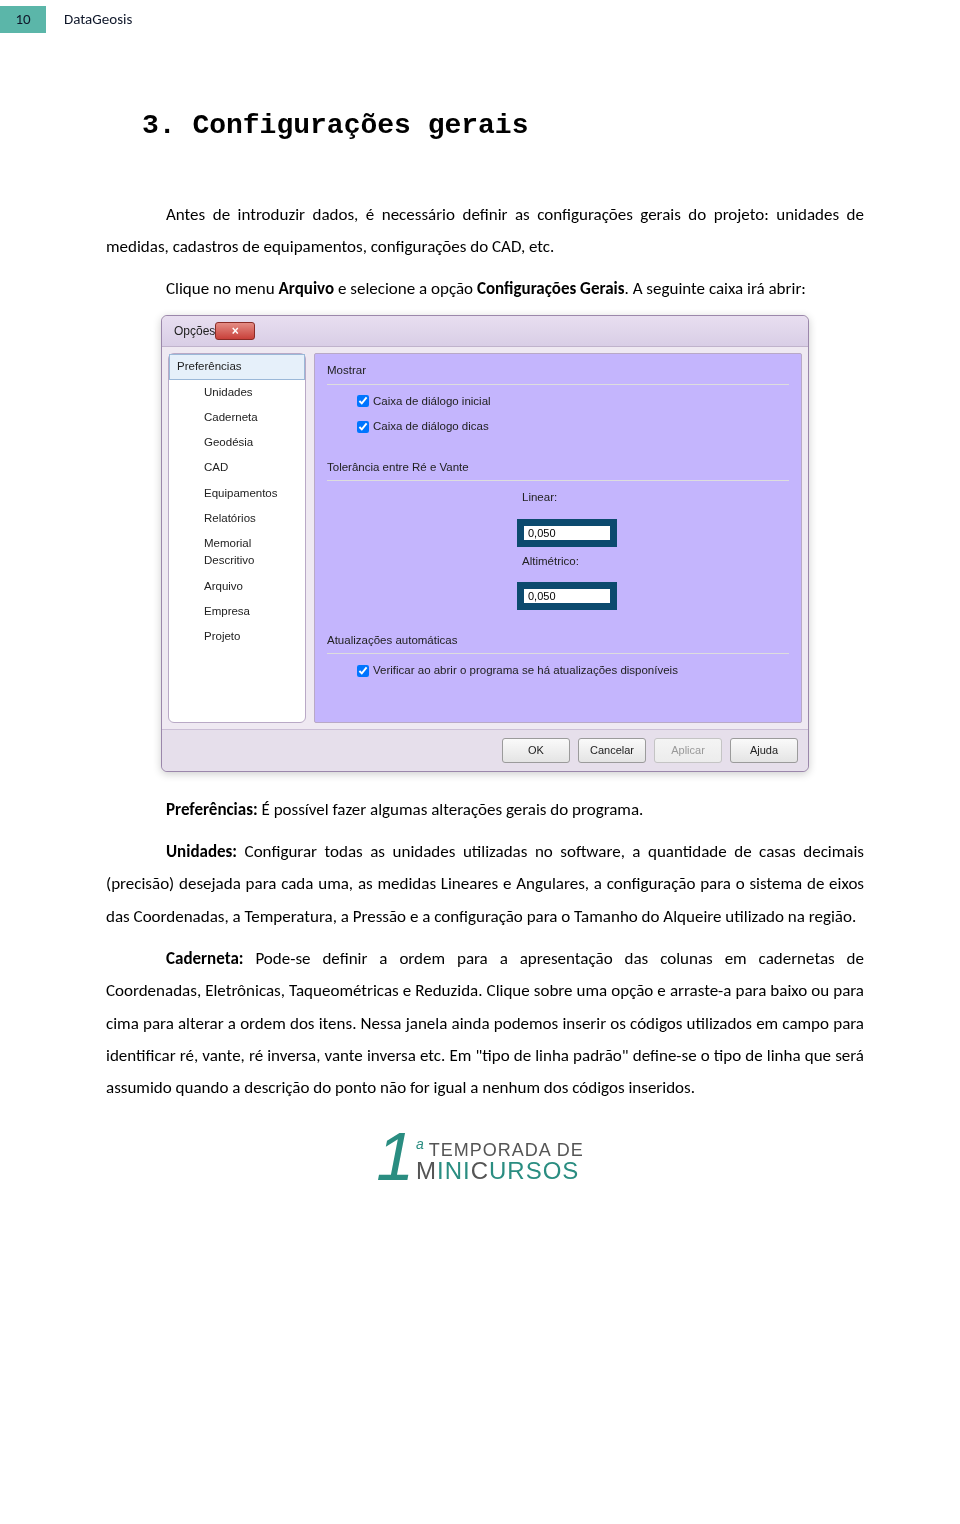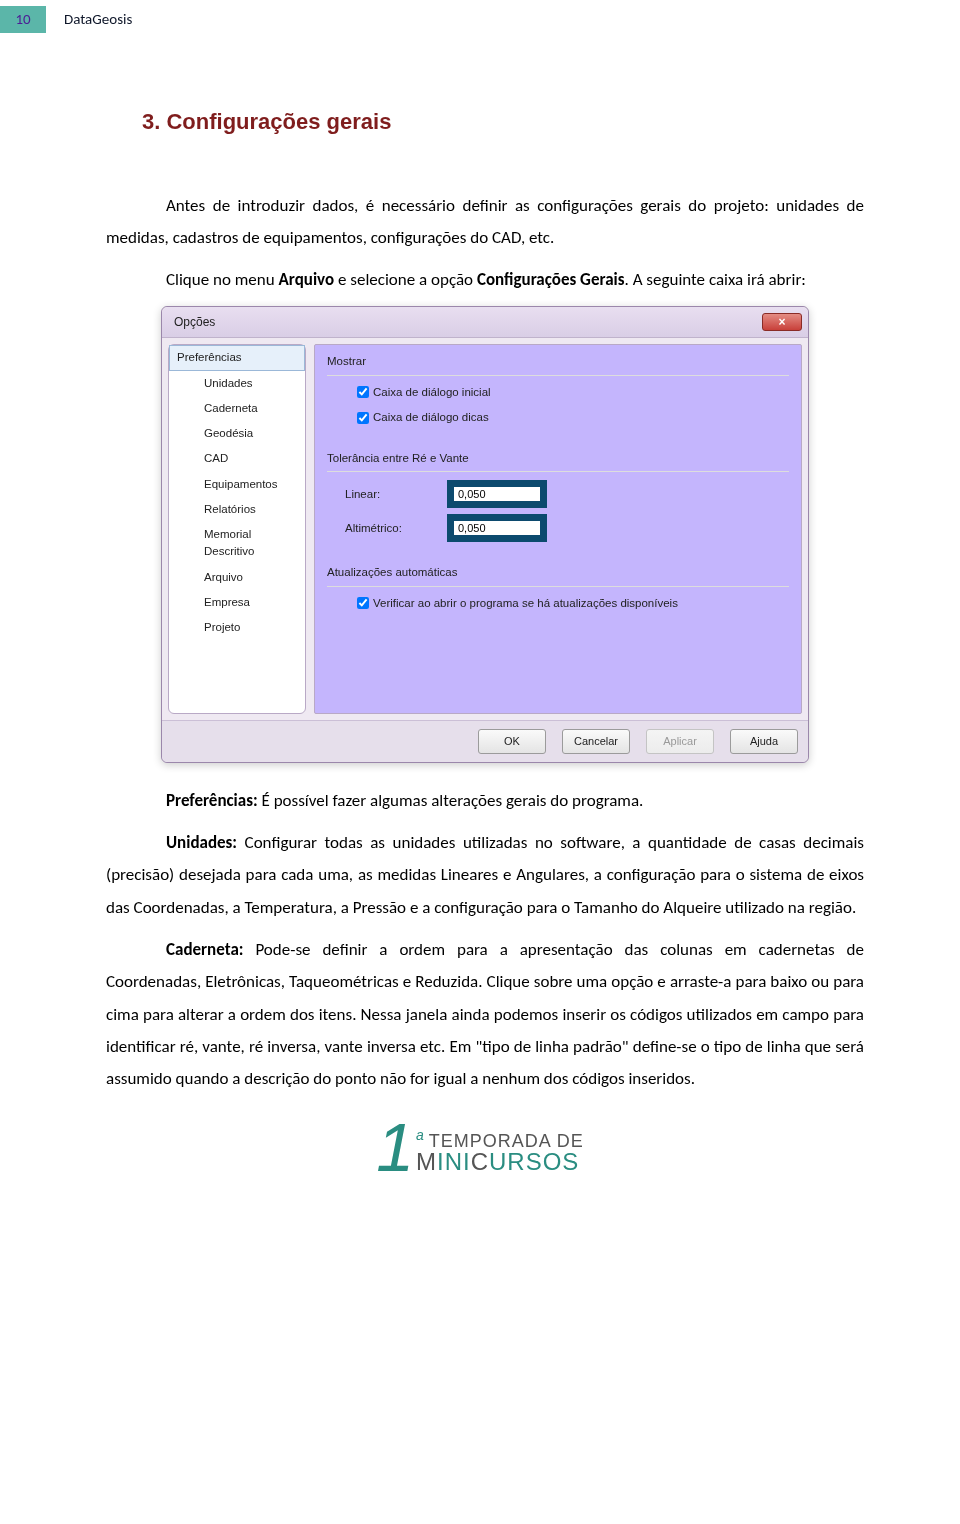--- a/index.html
+++ b/index.html
@@ -12,39 +12,39 @@
     font-size: 17px;
     line-height: 1.5;
   }
   .page-header {
     display: flex;
     align-items: center;
     padding: 6px 0 14px 0;
   }
   .page-number-box {
     background: #5bb6a9;
-    color: #4c1d95;
+    color: #0f172a;
     width: 46px;
     text-align: center;
     padding: 2px 0;
     font-size: 15px;
     margin-right: 18px;
   }
   .doc-title {
     font-size: 15px;
     color: #0f172a;
   }
   .content {
     padding: 0 96px 0 106px;
   }
   h2.section-title {
-    color: #7f1d1d;
-    font-family: Liberation Sans, sans-serif;
+    color: #000000;
+    font-family: Liberation Mono, monospace;
     font-weight: bold;
-    font-size: 22px;
+    font-size: 28px;
     margin: 58px 0 52px 36px;
   }
   p.body {
     text-align: justify;
     margin-bottom: 10px;
     line-height: 1.9;
   }
   p.body .indent { display: inline-block; width: 60px; }
   .bold { font-weight: bold; }
   .dialog-wrap {
@@ -59,21 +59,21 @@
     border-radius: 6px;
     box-shadow: 0 2px 8px rgba(0,0,0,0.2);
     font-size: 11.5px;
     font-family: "Segoe UI", Tahoma, sans-serif;
     color: #222;
   }
   .titlebar {
     background: linear-gradient(to bottom, #e8def0, #d9cee6);
     padding: 6px 6px 6px 12px;
     display: flex;
-    justify-content: space-between;
+    justify-content: flex-start;
     align-items: center;
     border-top-left-radius: 6px;
     border-top-right-radius: 6px;
     border-bottom: 1px solid #c0b3cc;
   }
   .titlebar-title { font-size: 12px; }
   .close-btn {
     width: 40px;
     height: 18px;
     background: linear-gradient(to bottom, #e48c84, #c8403a);
@@ -138,20 +138,21 @@
     padding-left: 12px;
   }
   .check-row input[type=checkbox] {
     width: 12px; height: 12px;
   }
   .field-row {
     display: flex;
     align-items: center;
     gap: 12px;
     margin-bottom: 6px;
+    flex-direction: column;
   }
   .field-row label { width: 90px; }
   .field-row input[type=text] {
     width: 100px;
     font-size: 11px;
     padding: 1px 4px;
     border: 7px solid #0c4a6e;
     background: #fff;
   }
   .save-row {
@@ -161,21 +162,21 @@
   }
   .save-row input[type=text] {
     width: 36px;
     font-size: 11px;
     padding: 1px 4px;
     border: 1px solid #b0b0b0;
   }
   .dialog-footer {
     display: flex;
     justify-content: flex-end;
-    gap: 16px;
+    gap: 8px;
     padding: 8px 10px;
     background: #e6dfeb;
     border-top: 1px solid #cbbfd6;
     border-bottom-left-radius: 6px;
     border-bottom-right-radius: 6px;
   }
   .dlg-btn {
     min-width: 68px;
     font-size: 11px;
     padding: 3px 10px;

